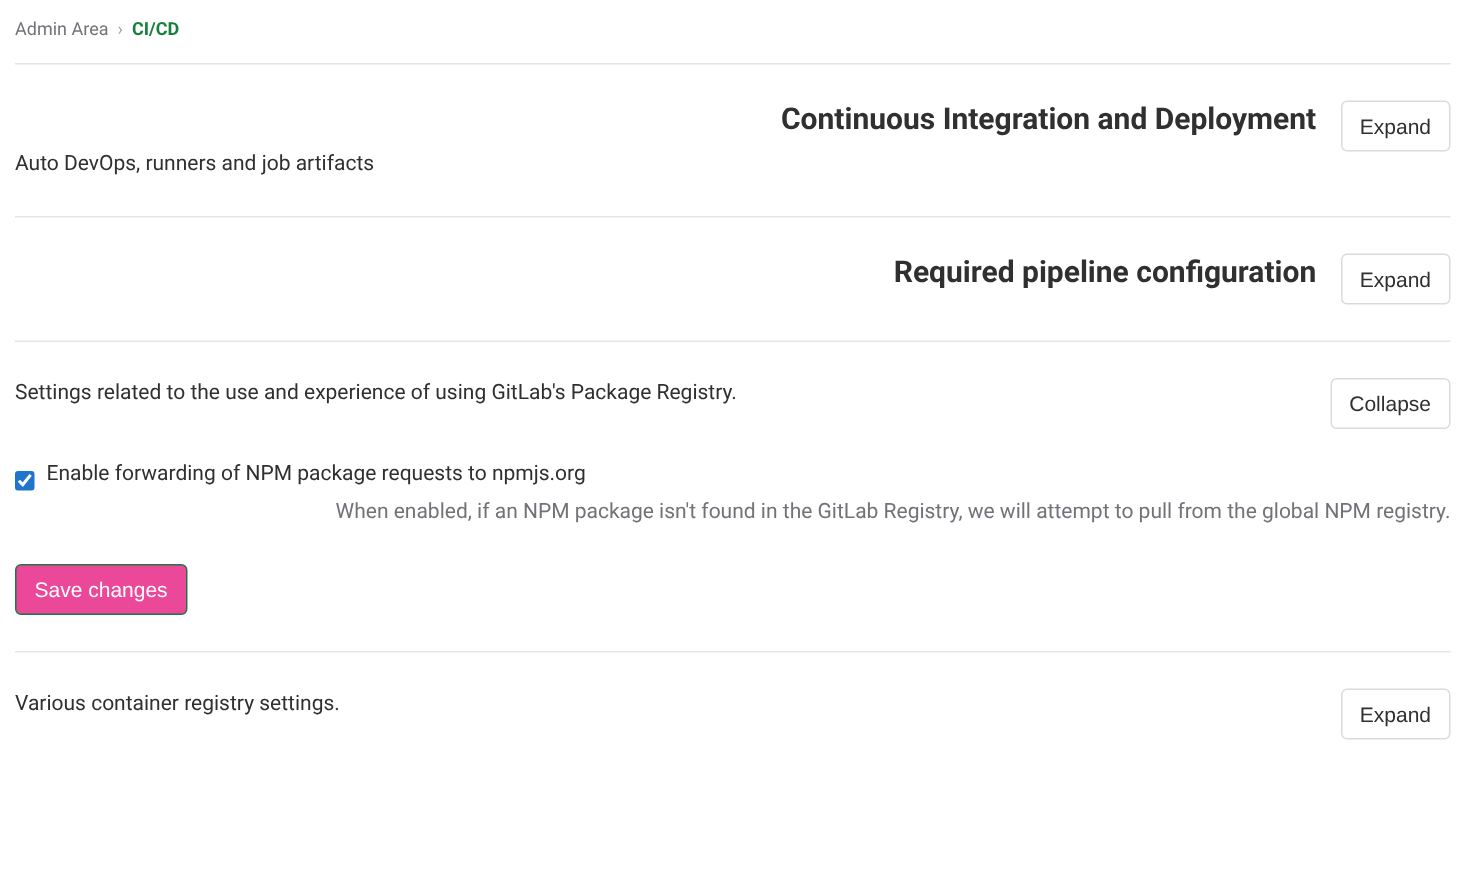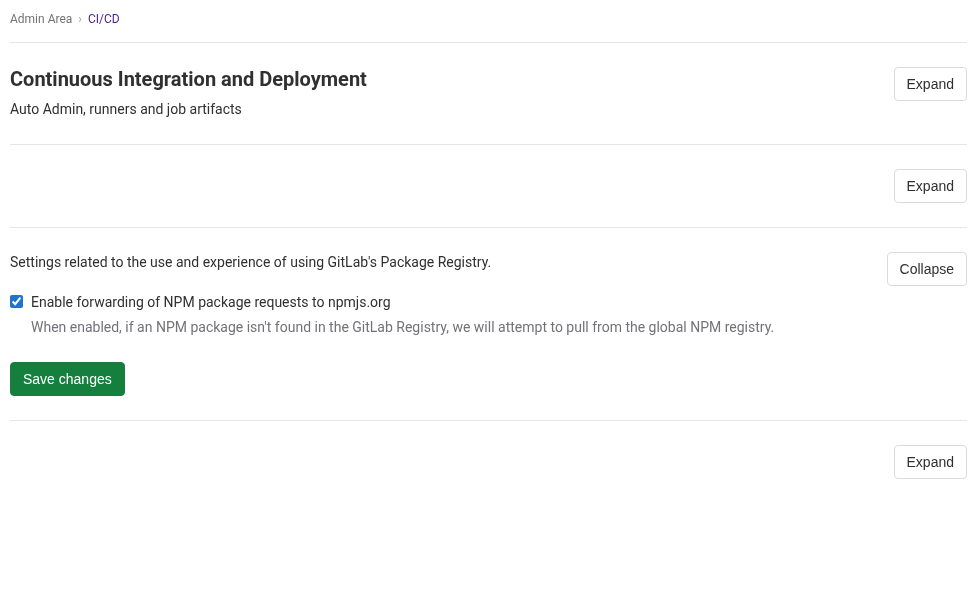--- a/index.html
+++ b/index.html
@@ -19,22 +19,22 @@
       font-size: 12px;
       color: #737278;
       margin-bottom: 16px;
       display: flex;
       gap: 6px;
     }
     .breadcrumb .sep {
       color: #a4a3a8;
     }
     .breadcrumb .current {
-      color: #4c1d95;
-      font-weight: 400;
+      color: #15803d;
+      font-weight: 700;
     }
     .divider {
       border: none;
       border-top: 1px solid #e5e5e5;
       margin: 0;
     }
     .section {
       padding: 24px 0 24px 0;
     }
     .section-header {
@@ -44,20 +44,21 @@
       gap: 16px;
     }
     .section-header-left {
       flex: 1;
     }
     .section-title {
       font-size: 20px;
       font-weight: 700;
       color: #303030;
       margin-bottom: 8px;
+      text-align: right;
     }
     .section-desc {
       font-size: 14px;
       color: #303030;
       line-height: 1.5;
     }
     .section-desc a {
       color: #1f75cb;
       text-decoration: none;
     }
@@ -67,80 +68,82 @@
       font-size: 14px;
       line-height: 20px;
       border: 1px solid #dbdbdb;
       border-radius: 4px;
       background: #fff;
       color: #303030;
       cursor: pointer;
       white-space: nowrap;
     }
     .btn-success {
-      background: #15803d;
+      background: #ec4899;
       border-color: #217645;
       color: #fff;
       font-weight: 400;
     }
     .form-check {
       display: flex;
-      align-items: flex-start;
+      align-items: flex-end;
       gap: 8px;
-      margin-top: 6px;
+      margin-top: 20px;
     }
     .form-check input[type="checkbox"] {
       margin-top: 3px;
       width: 13px;
       height: 13px;
       accent-color: #1f75cb;
       cursor: pointer;
     }
     .form-check-label {
       font-size: 14px;
       color: #303030;
       line-height: 1.5;
     }
     .form-help {
       font-size: 14px;
       color: #737278;
       margin-top: 4px;
       margin-left: 21px;
       line-height: 1.5;
+      text-align: right;
     }
     .save-row {
       margin-top: 24px;
     }
   </style>
 </head>
 <body>
 
 <nav class="breadcrumb">
   <a href="#" style="color:#737278;text-decoration:none;">Admin Area</a>
   <span class="sep">›</span>
   <span class="current">CI/CD</span>
 </nav>
 
 <hr class="divider">
 
 <section class="section">
   <div class="section-header">
     <div class="section-header-left">
       <h2 class="section-title">Continuous Integration and Deployment</h2>
-      <p class="section-desc">Auto Admin, runners and job artifacts</p>
+      <p class="section-desc">Auto DevOps, runners and job artifacts</p>
     </div>
     <button class="btn">Expand</button>
   </div>
 </section>
 
 <hr class="divider">
 
 <section class="section">
   <div class="section-header">
     <div class="section-header-left">
+      <h2 class="section-title">Required pipeline configuration</h2>
     </div>
     <button class="btn">Expand</button>
   </div>
 </section>
 
 <hr class="divider">
 
 <section class="section">
   <div class="section-header">
     <div class="section-header-left">
@@ -158,16 +161,17 @@
   <div class="save-row">
     <button class="btn btn-success">Save changes</button>
   </div>
 </section>
 
 <hr class="divider">
 
 <section class="section" style="padding-bottom:12px;">
   <div class="section-header">
     <div class="section-header-left">
+      <p class="section-desc">Various container registry settings.</p>
     </div>
     <button class="btn">Expand</button>
   </div>
 </section>
 
 </body></html>

